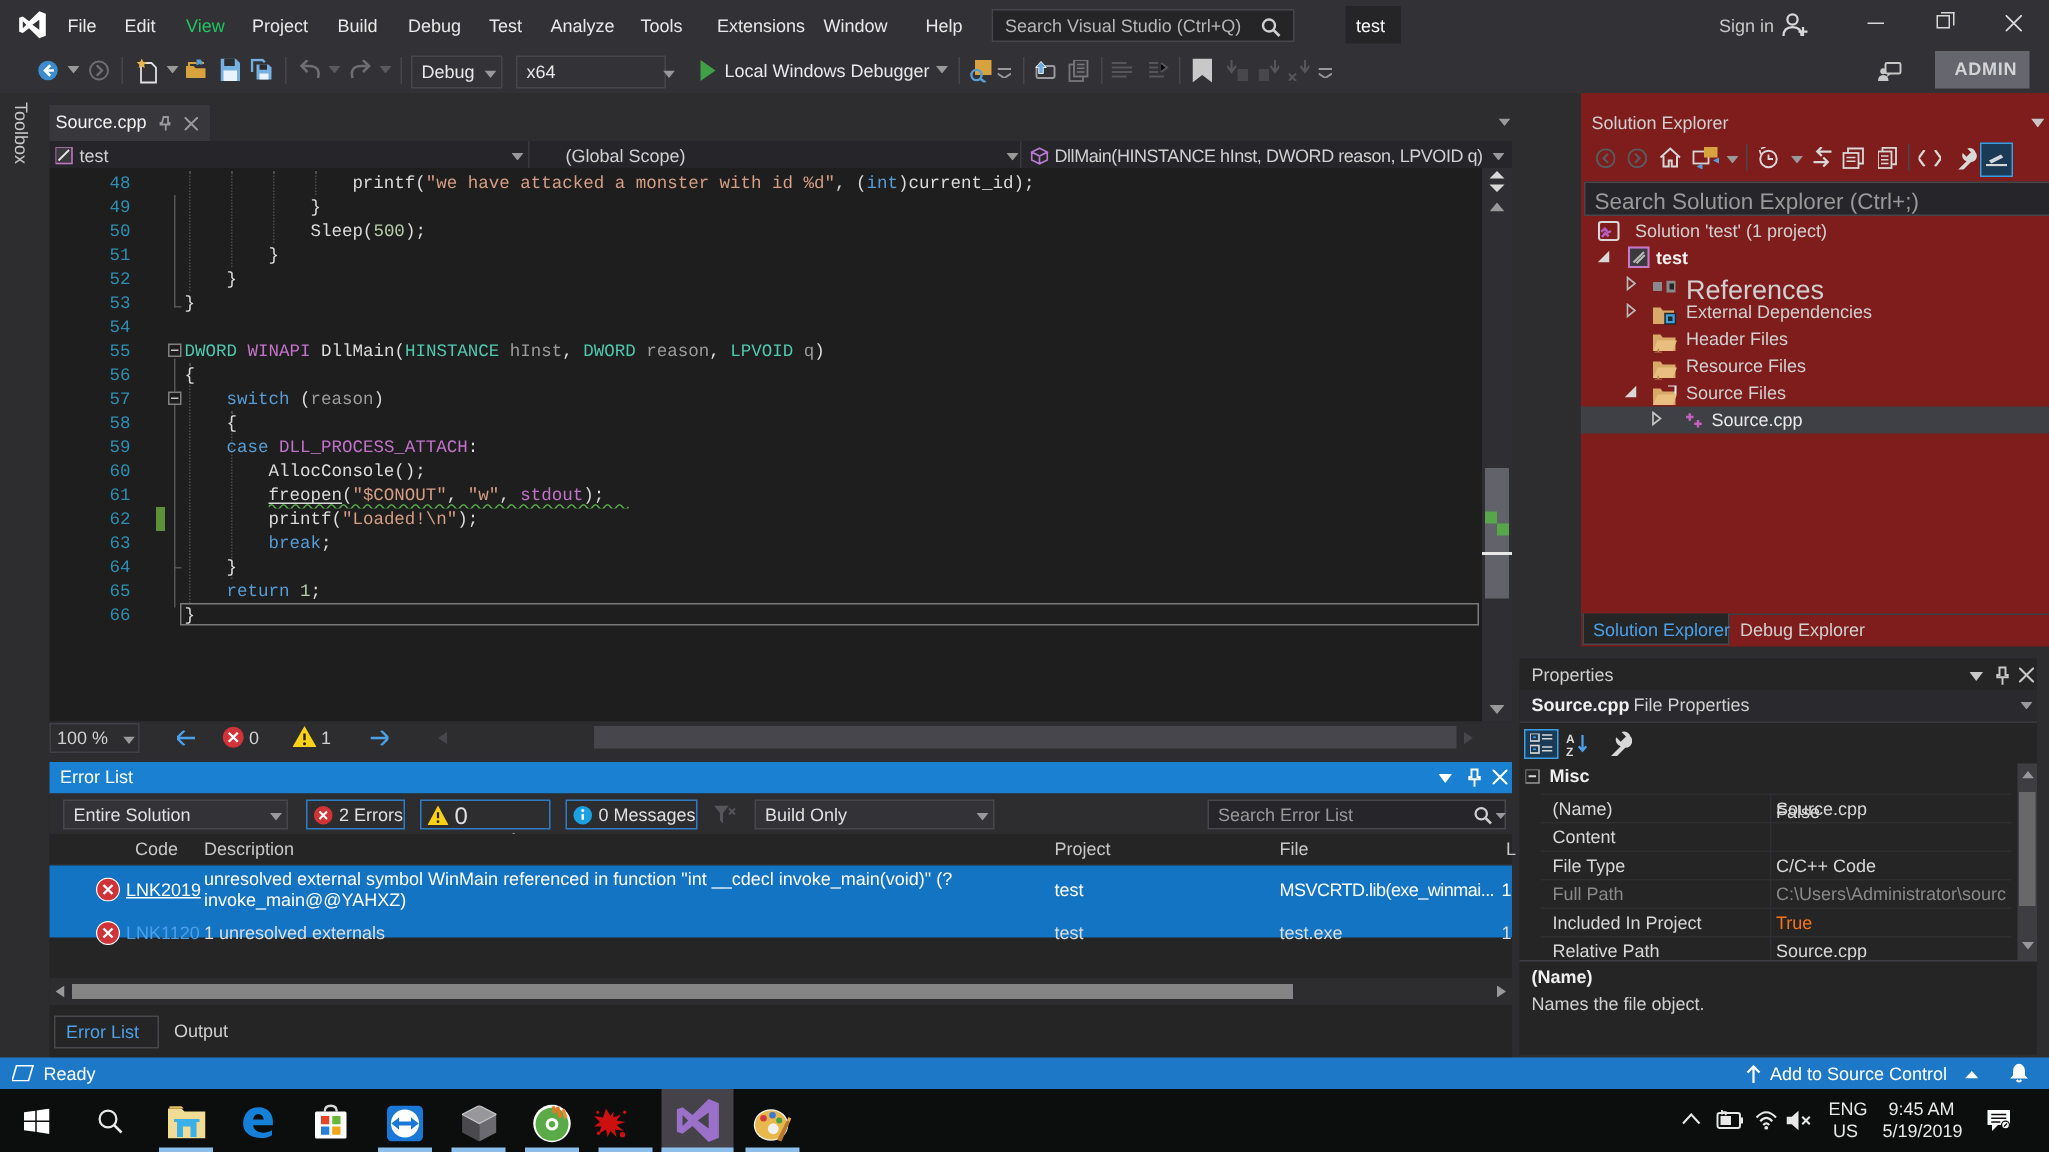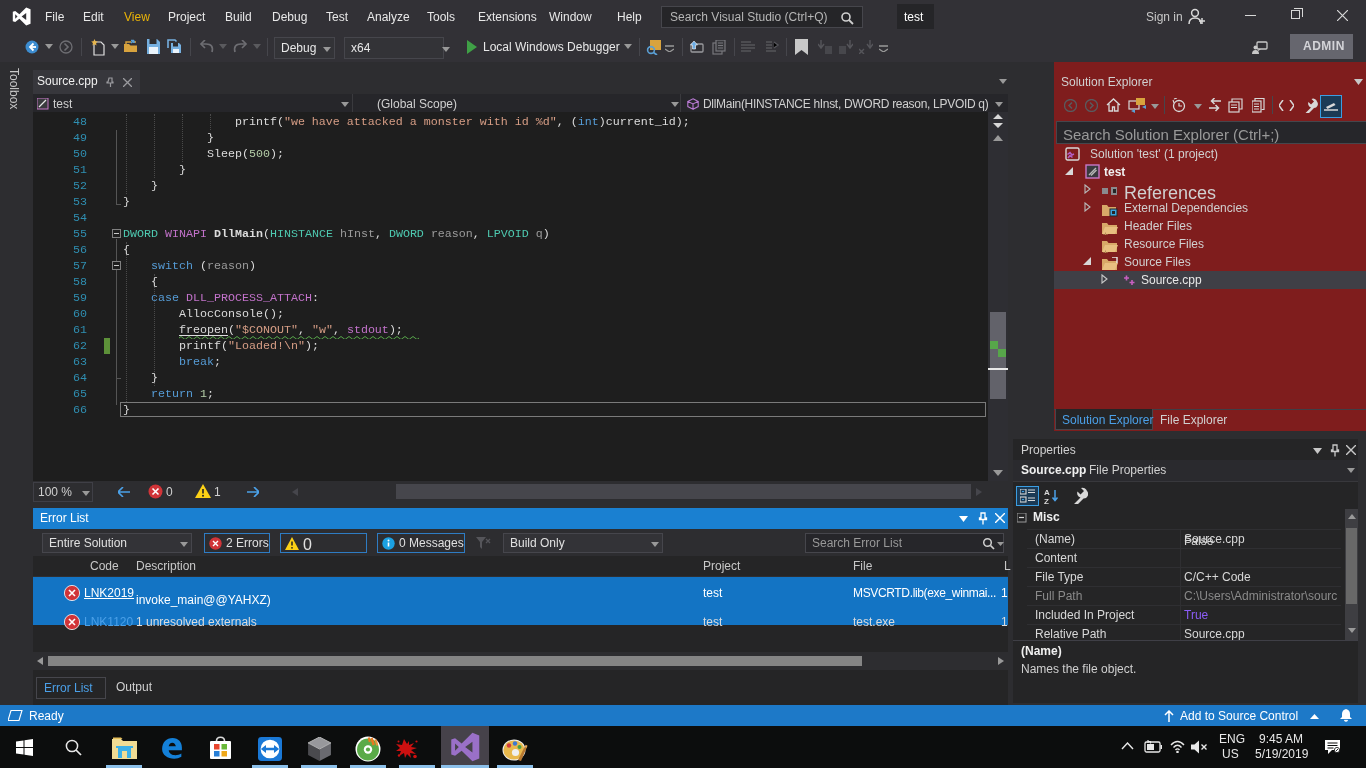--- a/index.html
+++ b/index.html
@@ -9,21 +9,21 @@
 .k{color:#569cd6}.t{color:#4ec9b0}.m{color:#c272ca}.s{color:#d69d85}.n{color:#b5cea8}.g{color:#9b9b9b}
 </style></head>
 <body>
 
 <div class="abs" id="titlebar" style="left:0;top:0;width:1366px;height:32px;background:#323136;">
   <svg class="abs" style="left:12px;top:7px" width="19" height="19" viewBox="0 0 24 24">
       <path fill="#fff" d="M17.95.59l5.46 2.21v18.4l-5.46 2.21-8.63-8.51-5.27 4.11L1 17.94V6.06l3.05-1.07 5.27 4.11zM4.05 9.1v5.8L7 12zm13.9 7.2V7.7L12.12 12z"></path>
     </svg>
   <div class="abs txt" style="left:45px;top:10px;color:#e8e8e8">File</div>
   <div class="abs txt" style="left:83px;top:10px;color:#e8e8e8">Edit</div>
-  <div class="abs txt" style="left:124px;top:10px;color:#eab308">View</div>
+  <div class="abs txt" style="left:124px;top:10px;color:#22c55e">View</div>
   <div class="abs txt" style="left:168px;top:10px;color:#e8e8e8">Project</div>
   <div class="abs txt" style="left:225px;top:10px;color:#e8e8e8">Build</div>
   <div class="abs txt" style="left:272px;top:10px;color:#e8e8e8">Debug</div>
   <div class="abs txt" style="left:326px;top:10px;color:#e8e8e8">Test</div>
   <div class="abs txt" style="left:367px;top:10px;color:#e8e8e8">Analyze</div>
   <div class="abs txt" style="left:427px;top:10px;color:#e8e8e8">Tools</div>
   <div class="abs txt" style="left:478px;top:10px;color:#e8e8e8">Extensions</div>
   <div class="abs txt" style="left:549px;top:10px;color:#e8e8e8">Window</div>
   <div class="abs txt" style="left:617px;top:10px;color:#e8e8e8">Help</div>
   <div class="abs" style="left:661px;top:6px;width:202px;height:22px;background:#252528;border:1px solid #46464c">
@@ -240,21 +240,21 @@
     <div class="abs" style="left:71px;top:226px;width:6px;height:16px;background:#5d9139"></div>
 
     <div class="abs" style="left:87px;top:290px;width:866px;height:15px;border:1px solid #7a7a7a"></div>
 
     <div class="mono abs" style="left:90px;top:2px">                printf(<span class="s">"we have attacked a monster with id %d"</span>, (<span class="k">int</span>)current_id);</div>
     <div class="mono abs" style="left:90px;top:18px">            }</div>
     <div class="mono abs" style="left:90px;top:34px">            Sleep(<span class="n">500</span>);</div>
     <div class="mono abs" style="left:90px;top:50px">        }</div>
     <div class="mono abs" style="left:90px;top:66px">    }</div>
     <div class="mono abs" style="left:90px;top:82px">}</div>
-    <div class="mono abs" style="left:90px;top:114px"><span class="t">DWORD</span> <span class="m">WINAPI</span> <span style="font-weight:bold">DllMain</span>(<span class="t">HINSTANCE</span> <span class="g">hInst</span>, <span class="t">DWORD</span> <span class="g">reason</span>, <span class="t">LPVOID</span> <span class="g">q</span>)</div>
+    <div class="mono abs" style="left:90px;top:114px"><span class="t">DWORD</span> <span class="m">WINAPI</span> <span style="font-weight:normal">DllMain</span>(<span class="t">HINSTANCE</span> <span class="g">hInst</span>, <span class="t">DWORD</span> <span class="g">reason</span>, <span class="t">LPVOID</span> <span class="g">q</span>)</div>
     <div class="mono abs" style="left:90px;top:130px">{</div>
     <div class="mono abs" style="left:90px;top:146px">    <span class="k">switch</span> (<span class="g">reason</span>)</div>
     <div class="mono abs" style="left:90px;top:162px">    {</div>
     <div class="mono abs" style="left:90px;top:178px">    <span class="k">case</span> <span class="m">DLL_PROCESS_ATTACH</span>:</div>
     <div class="mono abs" style="left:90px;top:194px">        AllocConsole();</div>
     <div class="mono abs" style="left:90px;top:210px">        freopen(<span class="s">"$CONOUT"</span>, <span class="s">"w"</span>, <span class="m">stdout</span>);</div>
     <div class="abs" style="left:146px;top:223px;width:49px;height:1px;background:#dcdcdc"></div>
     <svg class="abs" style="left:146px;top:223px" width="245" height="4" viewBox="0 0 245 4">
         <path d="M0 3 q2 -3 4 0 t4 0 t4 0 t4 0 t4 0 t4 0 t4 0 t4 0 t4 0 t4 0 t4 0 t4 0 t4 0 t4 0 t4 0 t4 0 t4 0 t4 0 t4 0 t4 0 t4 0 t4 0 t4 0 t4 0 t4 0 t4 0 t4 0 t4 0 t4 0 t4 0 t4 0 t4 0 t4 0 t4 0 t4 0 t4 0 t4 0 t4 0 t4 0 t4 0 t4 0 t4 0 t4 0 t4 0 t4 0 t4 0 t4 0 t4 0 t4 0 t4 0 t4 0 t4 0 t4 0 t4 0 t4 0 t4 0 t4 0 t4 0 t4 0 t4 0" fill="none" stroke="#58a64b" stroke-width="1"></path>
       </svg>
@@ -389,20 +389,21 @@
     <div class="abs" style="left:820px;top:3px;color:#c8c8c8;font-size:12px">File</div>
     <div class="abs" style="left:971px;top:3px;color:#c8c8c8;font-size:12px">L</div>
   </div>
 
   <div class="abs" style="left:0;top:69px;width:975px;height:48px;background:#1374c4">
     <svg class="abs" style="left:31px;top:8px" width="16" height="16" viewBox="0 0 16 16">
         <circle cx="8" cy="8" r="7.6" fill="#d13438" stroke="#fff" stroke-width=".8"></circle>
         <path d="M5 5 L11 11 M11 5 L5 11" stroke="#fff" stroke-width="1.6"></path>
       </svg>
     <div class="abs" style="left:51px;top:9px;color:#fff;font-size:12px;text-decoration:underline">LNK2019</div>
+    <div class="abs" style="left:103px;top:2px;color:#fff;font-size:12px;white-space:pre">unresolved external symbol WinMain referenced in function "int __cdecl invoke_main(void)" (?</div>
     <div class="abs" style="left:103px;top:16px;color:#fff;font-size:12px">invoke_main@@YAHXZ)</div>
     <div class="abs" style="left:670px;top:9px;color:#fff;font-size:12px">test</div>
     <div class="abs" style="left:820px;top:9px;color:#fff;font-size:12px;width:143px;overflow:hidden;white-space:pre;letter-spacing:-.35px">MSVCRTD.lib(exe_winmai...</div>
     <div class="abs" style="left:968px;top:9px;color:#fff;font-size:12px">1</div>
   </div>
   <div class="abs" style="left:0;top:101px;width:975px;height:26px">
     <svg class="abs" style="left:31px;top:5px" width="16" height="16" viewBox="0 0 16 16">
         <circle cx="8" cy="8" r="7.6" fill="#d13438" stroke="#fff" stroke-width=".8"></circle>
         <path d="M5 5 L11 11 M11 5 L5 11" stroke="#fff" stroke-width="1.6"></path>
       </svg>
@@ -566,21 +567,21 @@
       <path d="M1 1 L6 5 L1 9 Z" fill="none" stroke="#c8c8c8" stroke-width="1.1"></path>
     </svg>
   <svg class="abs" style="left:67px;top:213px" width="14" height="11" viewBox="0 0 14 11">
       <path d="M3 3 h5 M5.5 .5 v5 M8.5 7.5 h5 M11 5 v5" stroke="#c75fc0" stroke-width="1.6"></path>
     </svg>
   <div class="abs" style="left:87px;top:211px;color:#e8e8e8;font-size:12px">Source.cpp</div>
 
   <div class="abs" style="left:0;top:347px;width:345px;height:1px;background:#3f3f46"></div>
   <div class="abs" style="left:1px;top:347px;width:98px;height:21px;border:1px solid #46464c;border-top:none;background:#252526"></div>
   <div class="abs" style="left:8px;top:351px;color:#4ba0e8;font-size:12px">Solution Explorer</div>
-  <div class="abs" style="left:106px;top:351px;color:#d0d0d0;font-size:12px">File Explorer</div>
+  <div class="abs" style="left:106px;top:351px;color:#d0d0d0;font-size:12px">Debug Explorer</div>
 </div>
 <div class="abs" id="props" style="left:1013px;top:439px;width:345px;height:264px;background:#252526">
   <div class="abs" style="left:8px;top:4px;color:#d0d0d0;font-size:12px">Properties</div>
   <svg class="abs" style="left:300px;top:9px" width="9" height="6" viewBox="0 0 9 6">
       <path d="M0 0 L9 0 L4.5 6 Z" fill="#c8c8c8"></path>
     </svg>
   <svg class="abs" style="left:317px;top:5px" width="10" height="13" viewBox="0 0 10 13">
       <path d="M3 1 h4 v5 h1.5 v1.5 h-7 v-1.5 h1.5 z M5 7.5 v5" stroke="#c8c8c8" stroke-width="1.3" fill="none"></path>
     </svg>
   <svg class="abs" style="left:333px;top:6px" width="10" height="10" viewBox="0 0 10 10">
@@ -617,21 +618,21 @@
   <div class="abs" style="left:20px;top:71px;color:#f0f0f0;font-size:12px;font-weight:bold">Misc</div>
   <div class="abs" style="left:22px;top:93px;color:#d8d8d8;font-size:12px">(Name)</div>
   <div class="abs" style="left:171px;top:93px;color:#d8d8d8;font-size:12px">Source.cpp</div>
   <div class="abs" style="left:22px;top:112px;color:#d8d8d8;font-size:12px">Content</div>
   <div class="abs" style="left:171px;top:95px;color:#d8d8d8;font-size:12px">False</div>
   <div class="abs" style="left:22px;top:131px;color:#d8d8d8;font-size:12px">File Type</div>
   <div class="abs" style="left:171px;top:131px;color:#d8d8d8;font-size:12px">C/C++ Code</div>
   <div class="abs" style="left:22px;top:150px;color:#8a8a8a;font-size:12px">Full Path</div>
   <div class="abs" style="left:171px;top:150px;color:#8a8a8a;font-size:12px">C:\Users\Administrator\sourc</div>
   <div class="abs" style="left:22px;top:169px;color:#d8d8d8;font-size:12px">Included In Project</div>
-  <div class="abs" style="left:171px;top:169px;color:#8b5cf6;font-size:12px">True</div>
+  <div class="abs" style="left:171px;top:169px;color:#f97316;font-size:12px">True</div>
   <div class="abs" style="left:22px;top:188px;color:#d8d8d8;font-size:12px;height:13px;overflow:hidden">Relative Path</div>
   <div class="abs" style="left:171px;top:188px;color:#d8d8d8;font-size:12px;height:13px;overflow:hidden">Source.cpp</div>
 
   <div class="abs" style="left:14px;top:90px;width:314px;height:1px;background:#2f2f32"></div>
   <div class="abs" style="left:14px;top:109px;width:314px;height:1px;background:#2f2f32"></div>
   <div class="abs" style="left:14px;top:128px;width:314px;height:1px;background:#2f2f32"></div>
   <div class="abs" style="left:14px;top:147px;width:314px;height:1px;background:#2f2f32"></div>
   <div class="abs" style="left:14px;top:166px;width:314px;height:1px;background:#2f2f32"></div>
   <div class="abs" style="left:14px;top:185px;width:314px;height:1px;background:#2f2f32"></div>
   <div class="abs" style="left:167px;top:90px;width:1px;height:111px;background:#2f2f32"></div>

